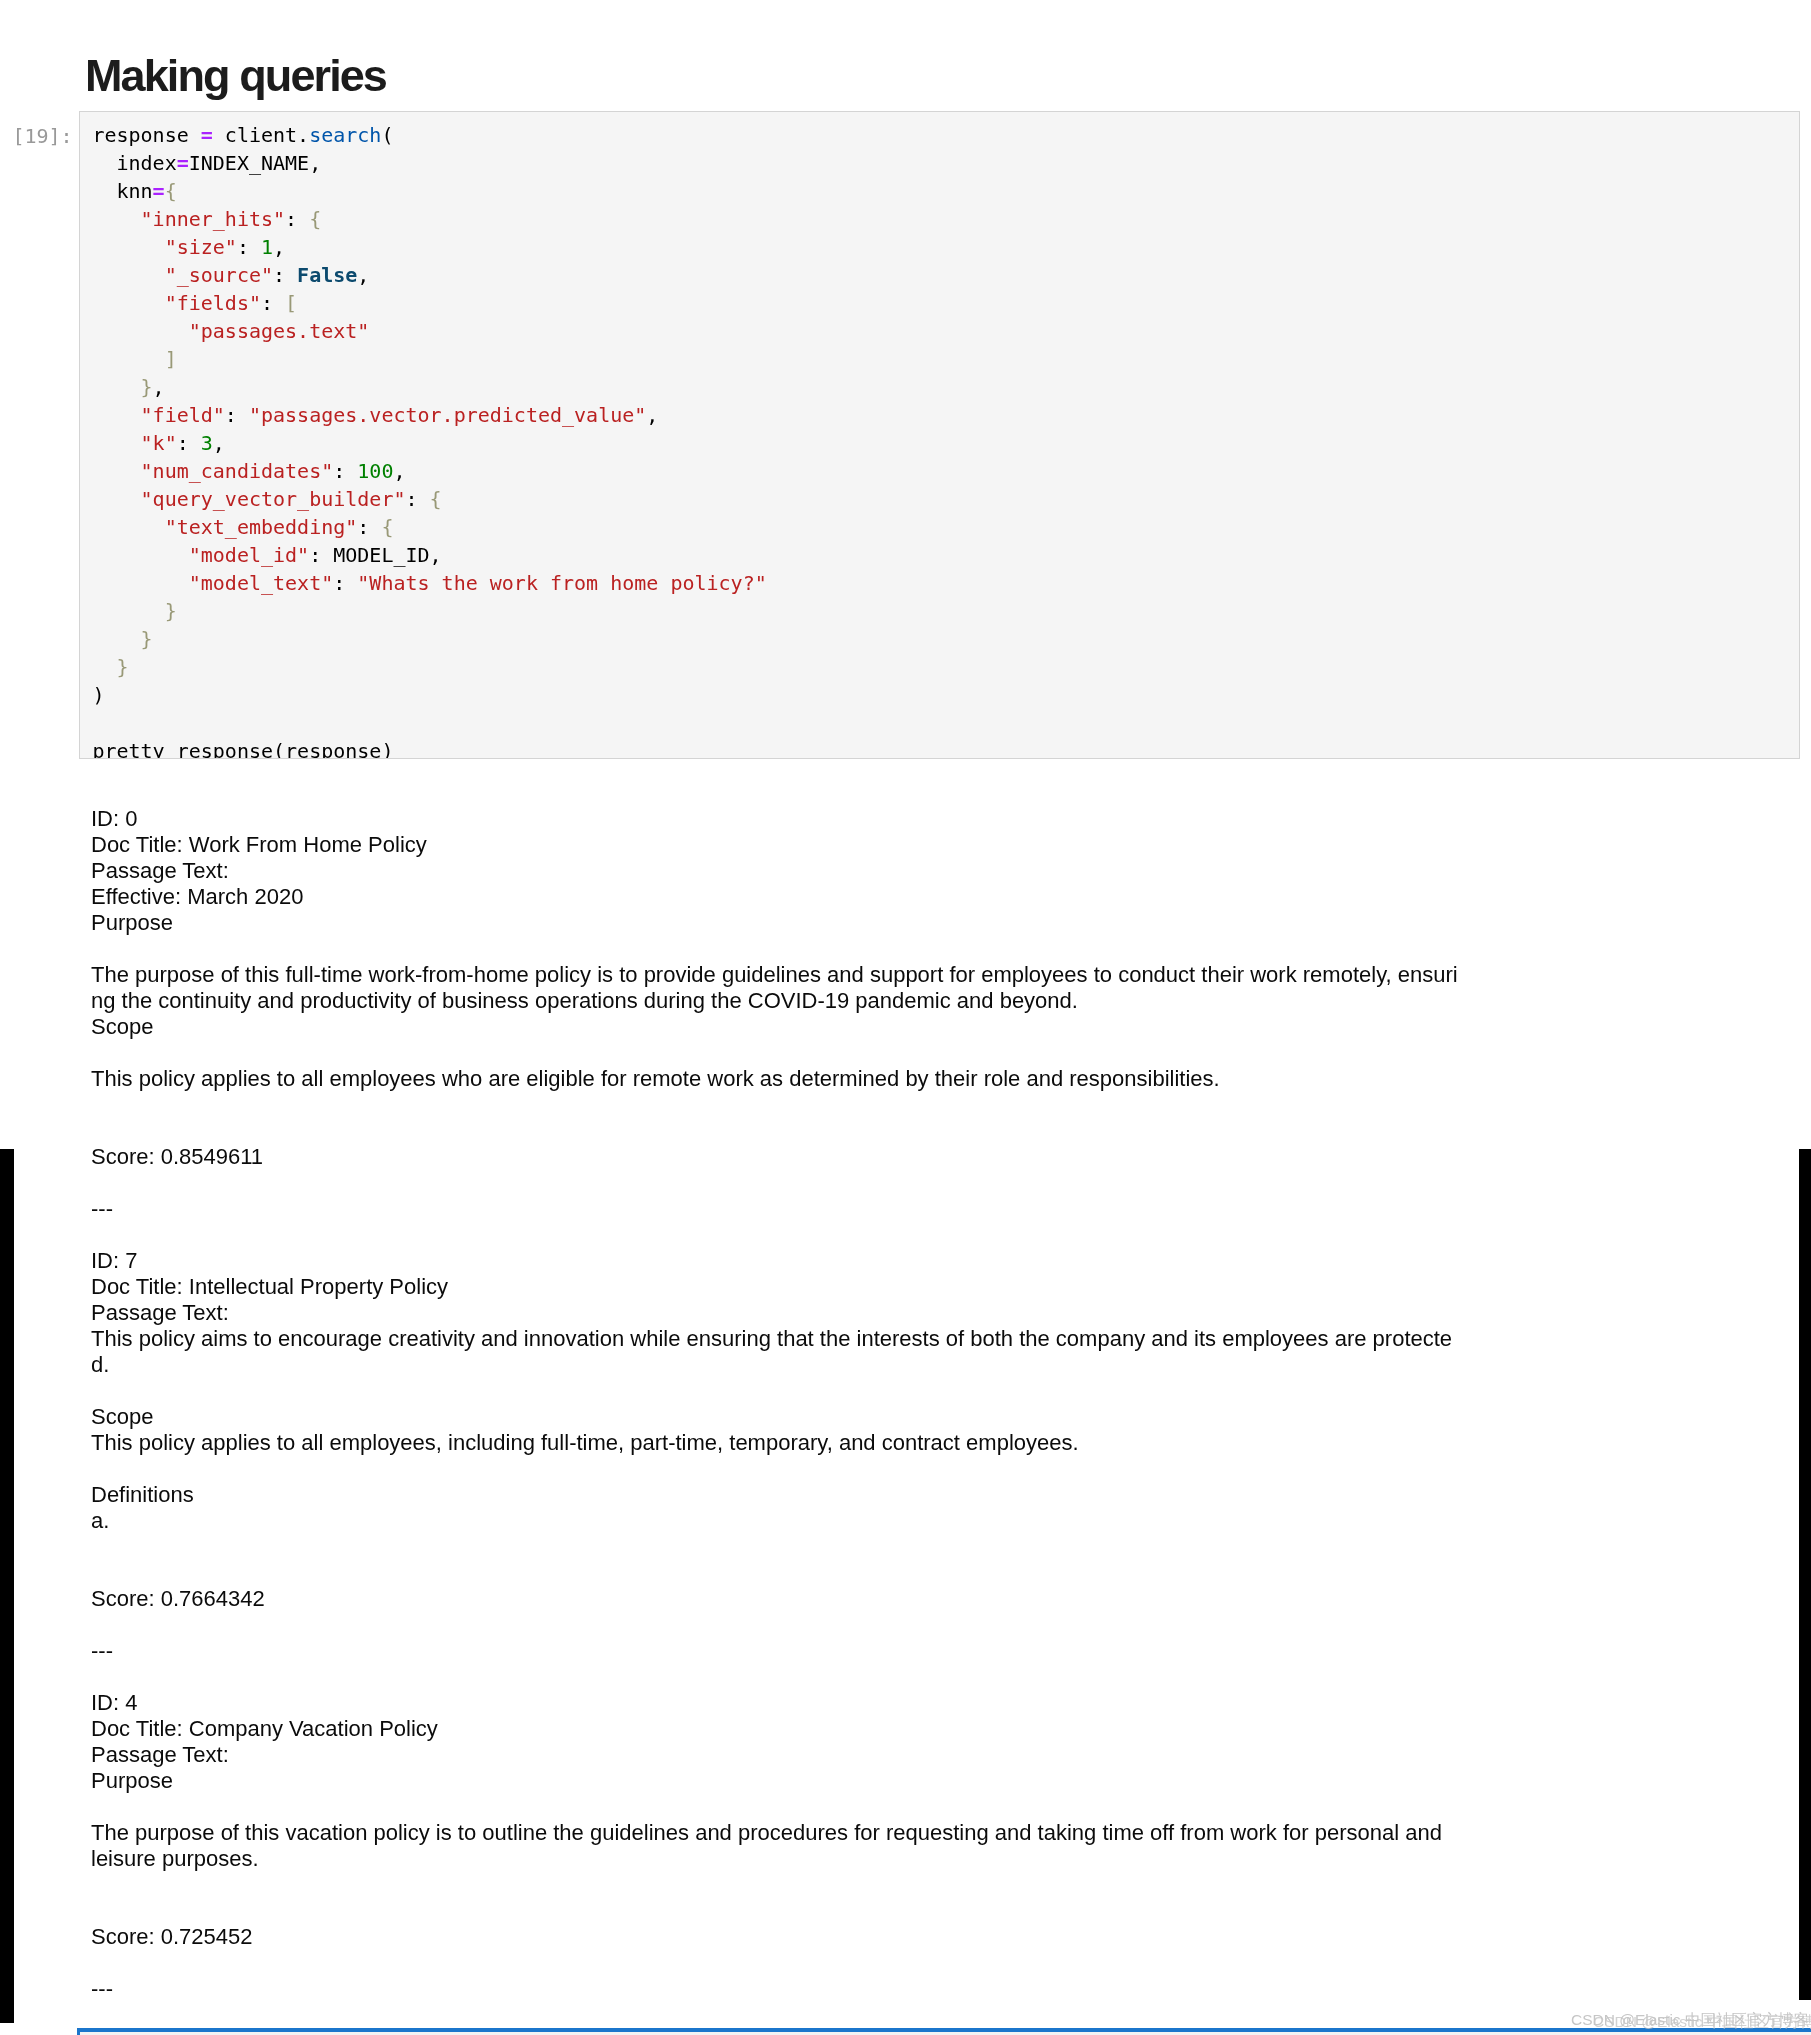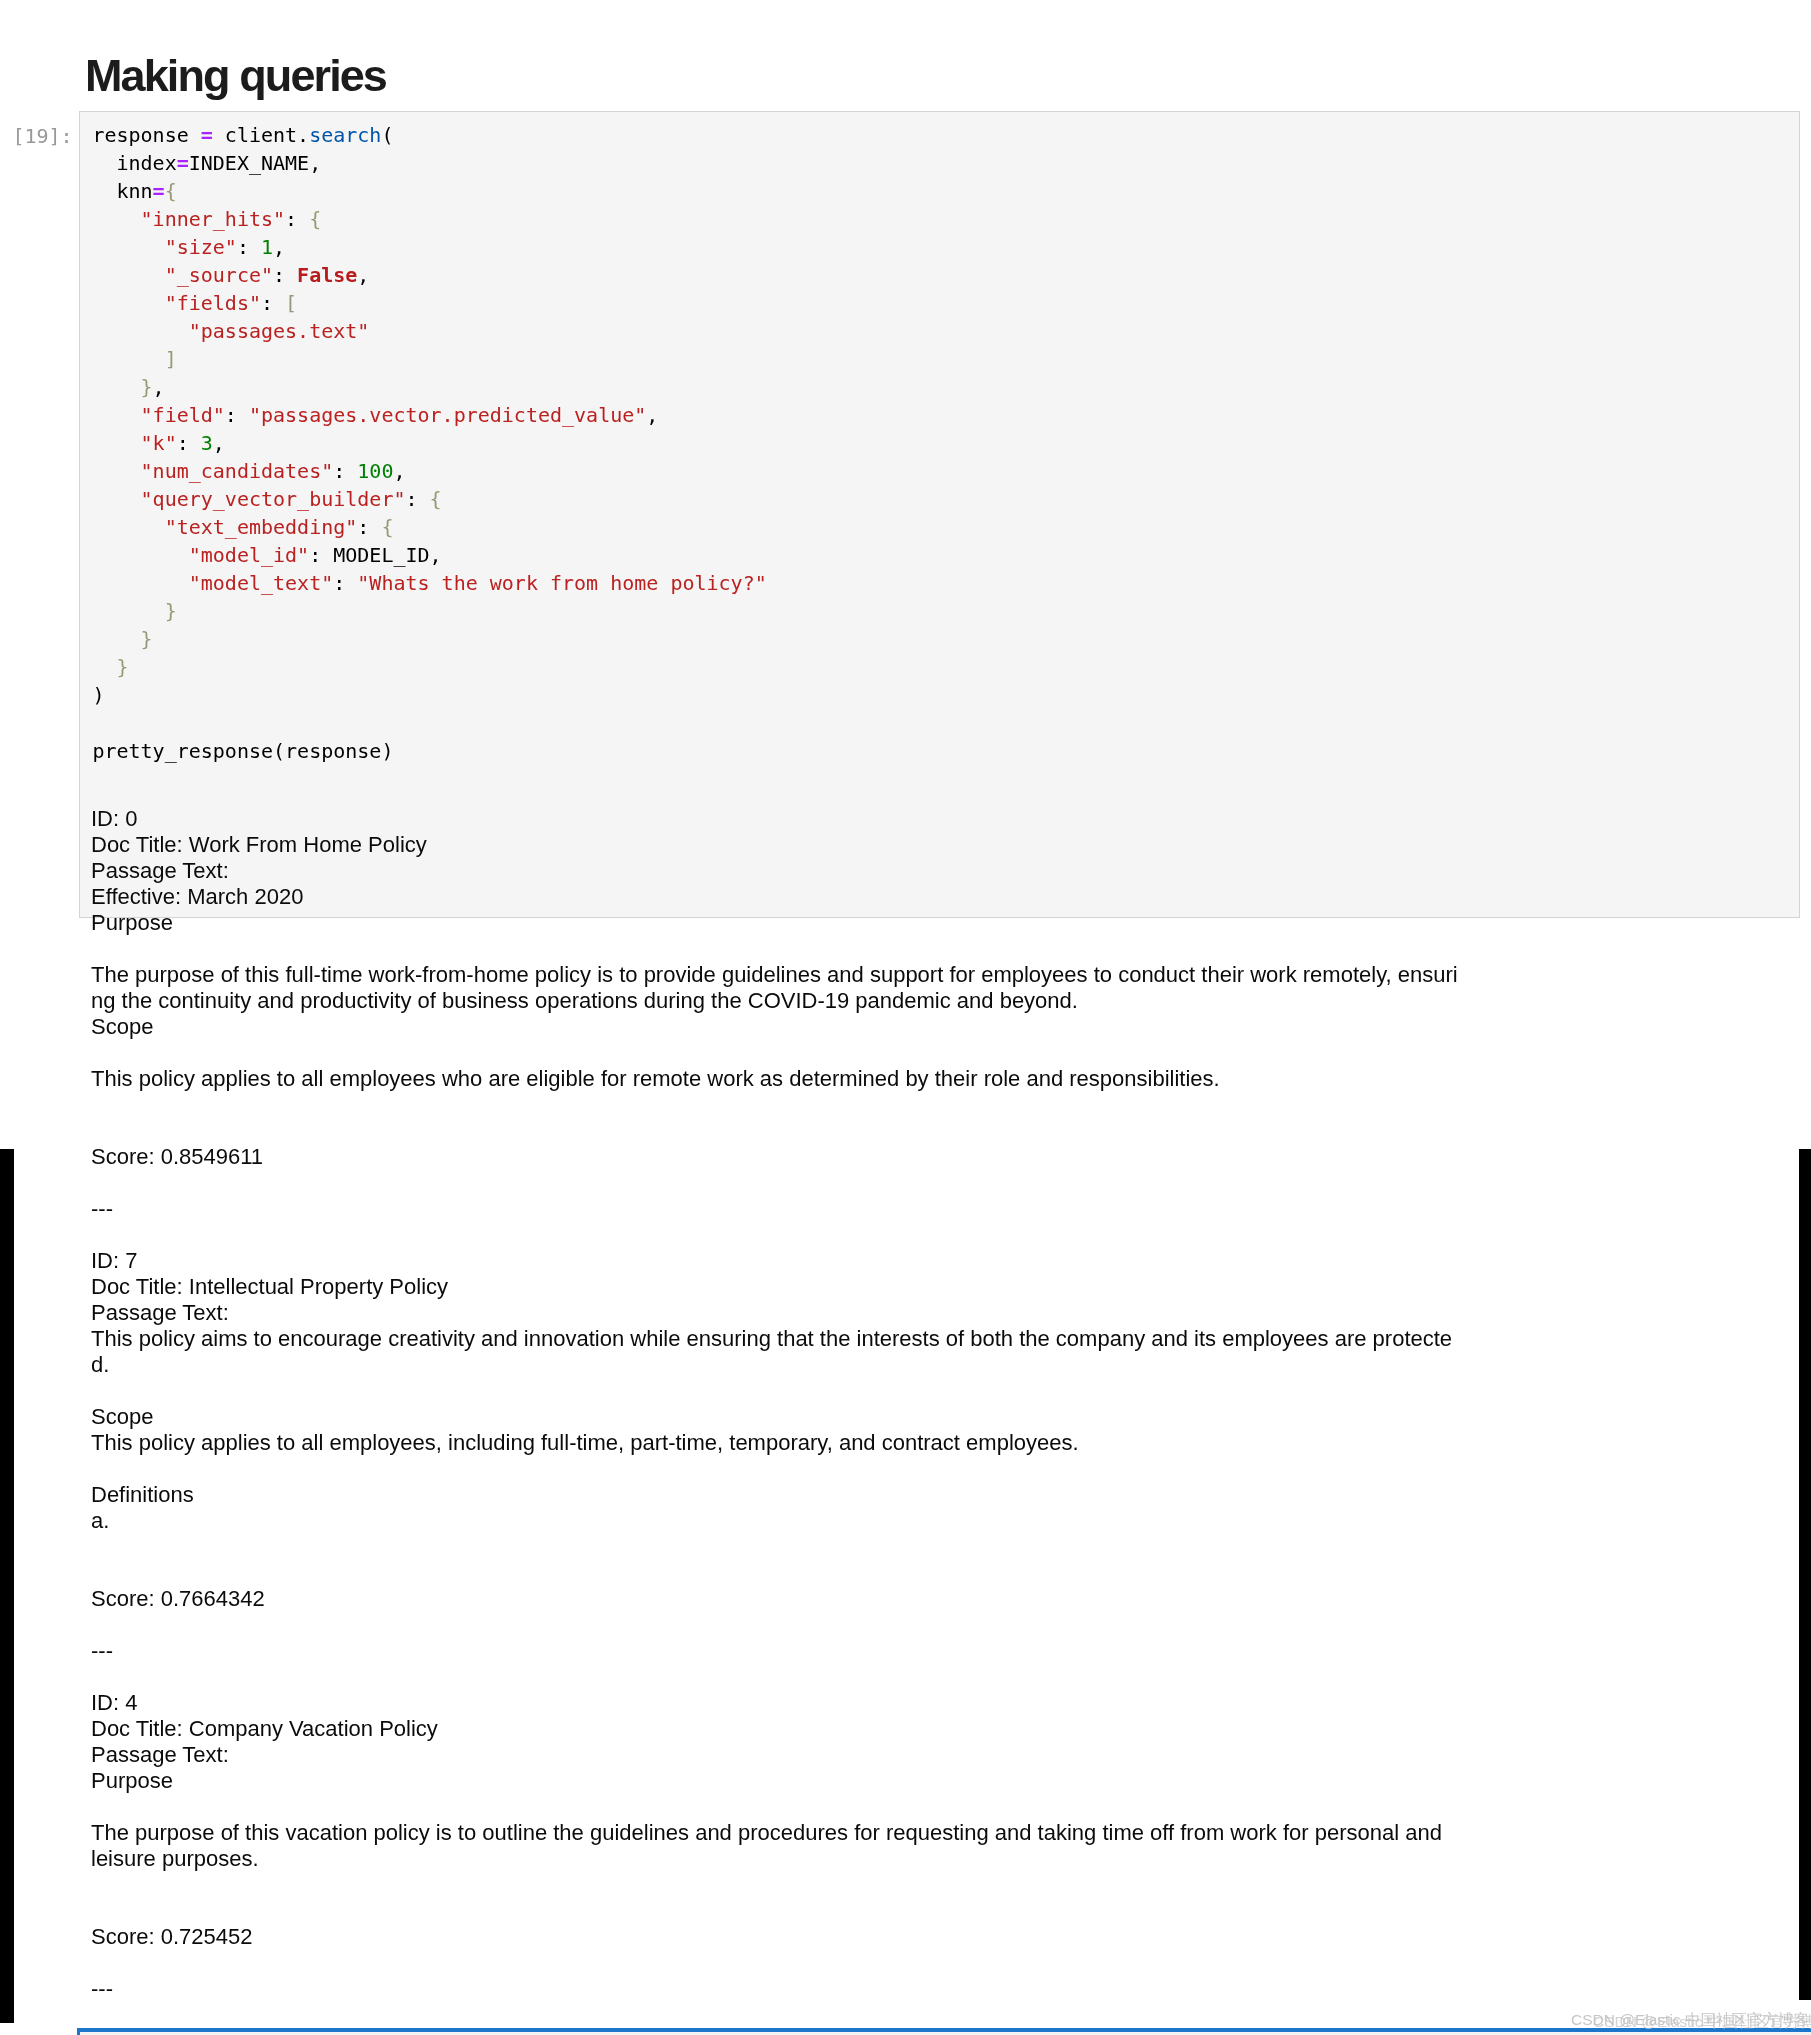--- a/index.html
+++ b/index.html
@@ -16,39 +16,39 @@
     letter-spacing:-1.9px;color:#1c1c1c;
     font-family:"Liberation Sans", sans-serif;
   }
   .cell-prompt{
     position:absolute;left:12.4px;top:122px;
     font-family:"DejaVu Sans Mono","Liberation Mono",monospace;
     font-size:20px;line-height:28px;color:#999999;text-align:right;
   }
   .code-cell{
     position:absolute;left:79px;top:111px;
-    width:1721px;height:807px;
+    width:1721px;height:648px;
     background:#f5f5f5;
     border:1.5px solid #d4d4d4;
     box-sizing:border-box;
     overflow:hidden;
   }
   .code-editor{
     margin:8.5px 0 0 12.4px;
     font-family:"DejaVu Sans Mono","Liberation Mono",monospace;
     font-size:20px;line-height:28px;
     white-space:pre;color:#000000;
   }
   .code-line{height:28px;white-space:pre;}
   .tok-v{color:#000000;}
   .tok-o{color:#AA22FF;font-weight:bold;}
   .tok-p{color:#0055aa;}
   .tok-s{color:#BA2121;}
   .tok-n{color:#008000;}
-  .tok-k{color:#b91c1c;font-weight:bold;}
+  .tok-k{color:#0c4a6e;font-weight:bold;}
   .tok-b{color:#999977;}
   .output-text{
     position:absolute;left:91px;top:806px;
     margin:0;
     font-family:Liberation Sans, sans-serif;
     font-size:22px;line-height:26px;
     white-space:pre;color:#0b0b0b;
   }
   .black-bar{position:absolute;background:#000000;}
   .black-bar.left{left:0;top:1149px;width:14px;height:874px;}

